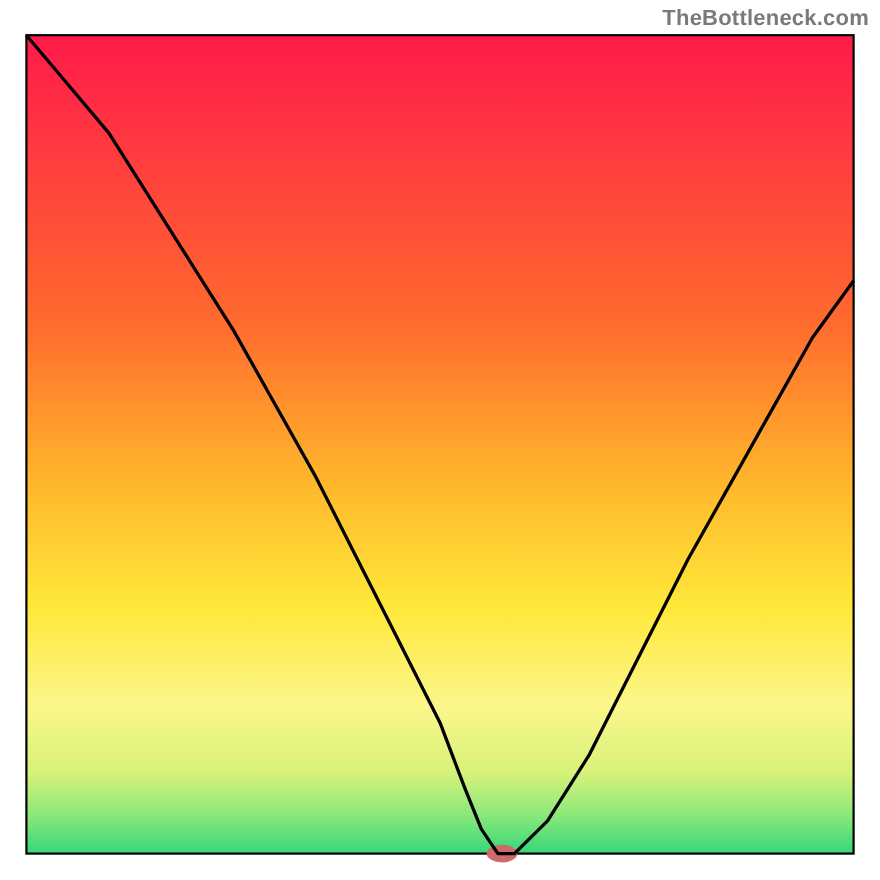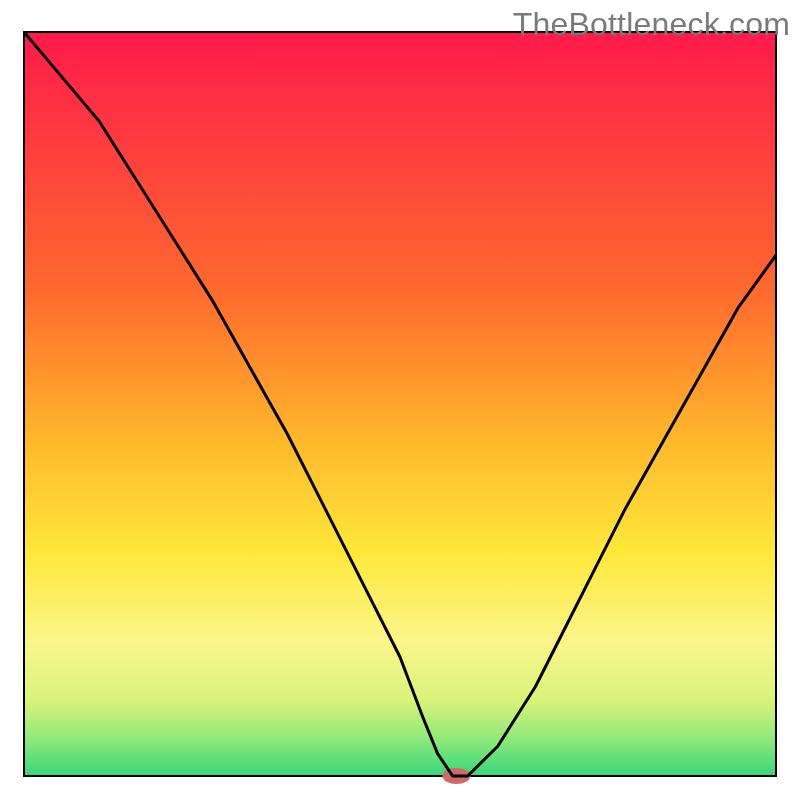--- a/index.html
+++ b/index.html
@@ -14,22 +14,22 @@
   .chart-container {
     position: relative;
     width: 800px;
     height: 800px;
   }
   .watermark {
     position: absolute;
     top: 6px;
     right: 10px;
     color: #7a7a7a;
-    font-size: 32px;
-    font-weight: 400;
+    font-size: 20px;
+    font-weight: 700;
     letter-spacing: 0.2px;
     z-index: 10;
     user-select: none;
     margin-left: 16px;
   }
   svg.plot {
     position: absolute;
     top: 0;
     left: 0;
     width: 800px;

